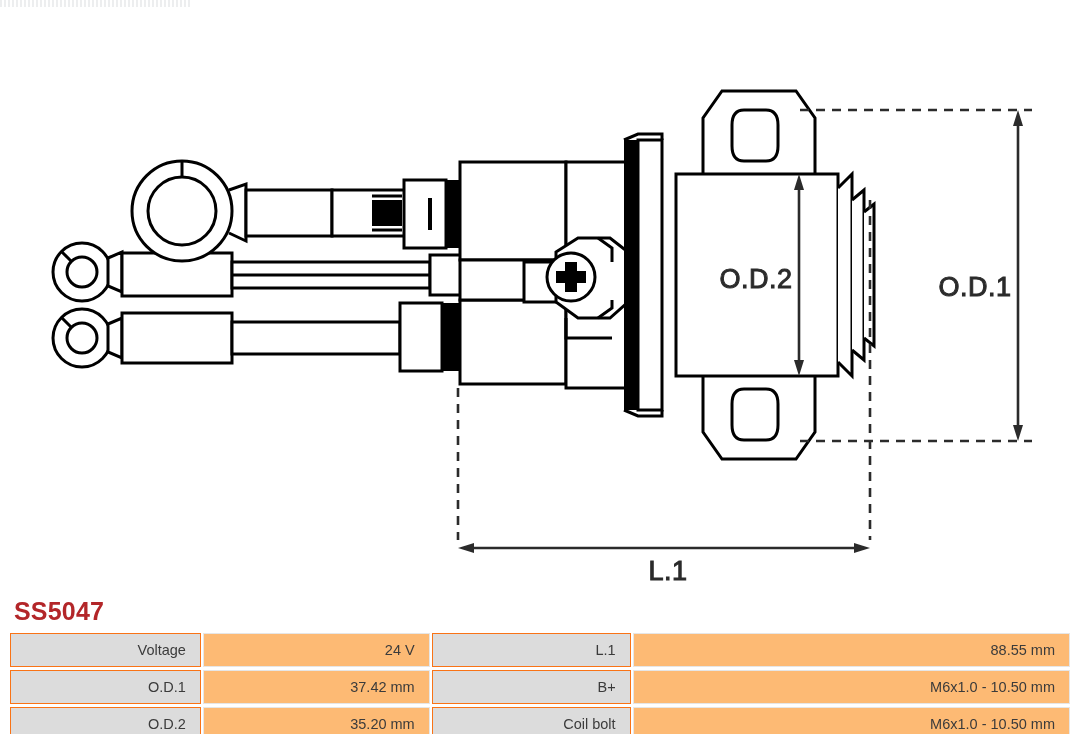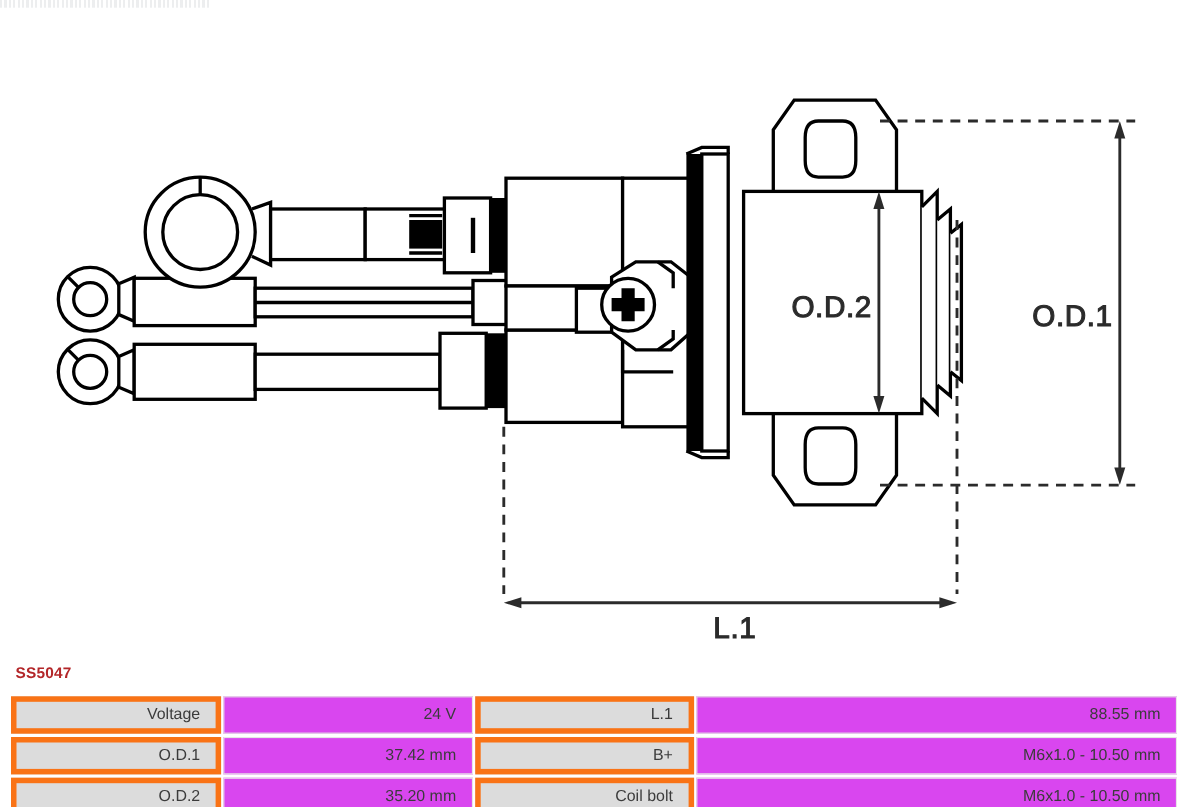--- a/index.html
+++ b/index.html
@@ -33,21 +33,21 @@
   .dim-label {
     font-family: "Liberation Sans", sans-serif;
     font-size: 27px;
     fill: #2b2b2b;
     letter-spacing: 0.5px;
   }
   
   #part-number {
     position: absolute;
     left: 14px; top: 598px;
-    font-size: 14px;
+    font-size: 25px;
     font-weight: bold;
     color: #b32629;
     letter-spacing: 0.2px;
     line-height: 26px;
   }
   
   #spec-table {
     position: absolute;
     left: 8px; top: 630px;
     width: 1064px;
@@ -55,26 +55,26 @@
     border-spacing: 2px 3px;
     font-size: 14.5px;
   }
   #spec-table td {
     height: 34px;
     padding: 0 14px;
     text-align: right;
     vertical-align: middle;
     color: #3b3b3b;
     border: 1px solid #e6e6e6;
-    background: #d946ef;
+    background: #fdba74;
     white-space: nowrap;
   }
   #spec-table td.lbl {
     background: #dcdcdc;
-    border: 5px solid #f97316;
+    border: 1px solid #f97316;
     color: #3b3b3b;
   }
   #spec-table col.c1 { width: 192px; }
   #spec-table col.c2 { width: 228px; }
   #spec-table col.c3 { width: 200px; }
   #spec-table col.c4 { width: 440px; }
 </style>
 </head>
 <body>
 

